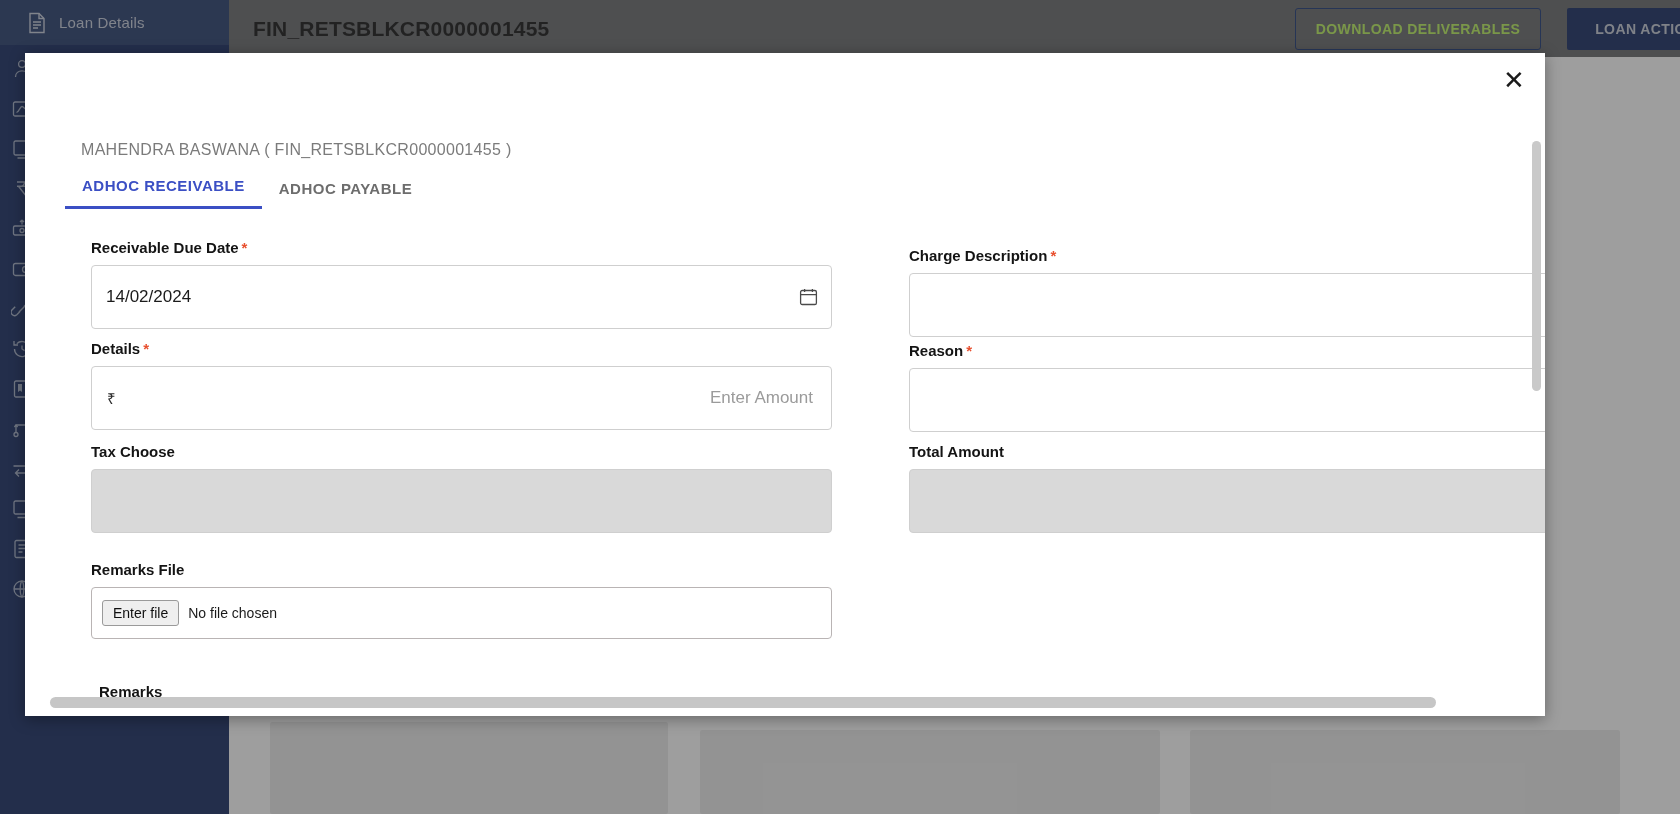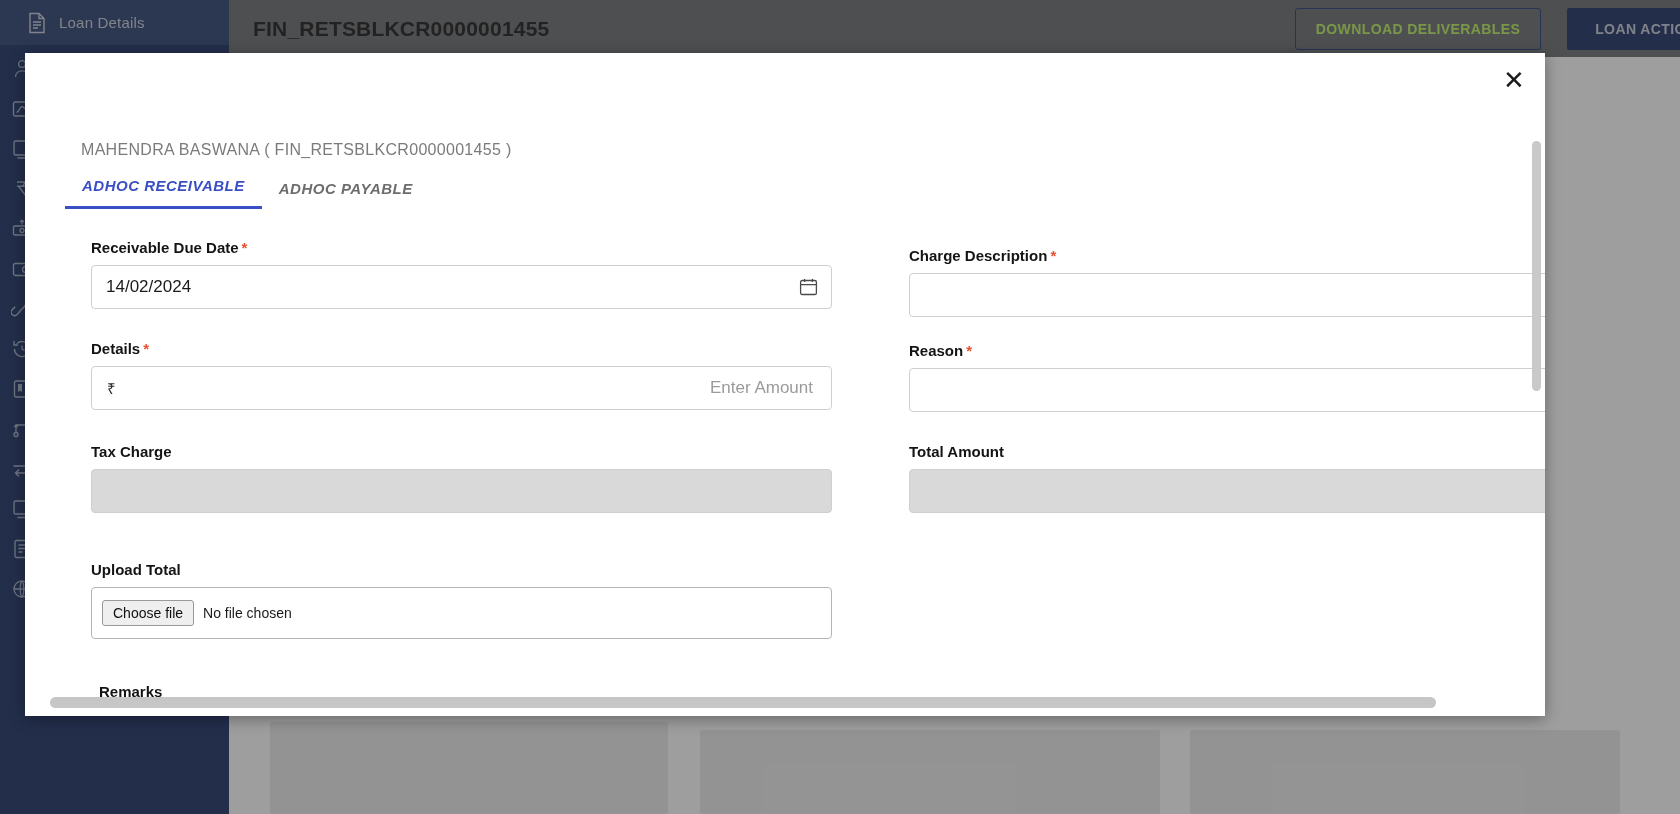--- a/index.html
+++ b/index.html
@@ -183,21 +183,20 @@
   .tab {
     font-size: 15px;
     font-weight: 700;
     letter-spacing: .5px;
     color: #6d6d6d;
     padding: 6px 17px 12px 17px;
     cursor: pointer;
     background: none;
     border: none;
     white-space: nowrap;
-    font-style: italic;
   }
   .tab.active {
     color: #3b4fc4;
     border-bottom: 3px solid #3b4fc4;
   }
 
   
   #form-scroll {
     position: absolute;
     left: 0;
@@ -222,21 +221,21 @@
     white-space: nowrap;
   }
   .req {
     color: #e8502f;
     font-size: 15px;
     margin-left: 3px;
   }
   .input-box {
     box-sizing: border-box;
     width: 741px;
-    height: 44px;
+    height: 64px;
     border: 1px solid #cfcfcf;
     border-radius: 4px;
     background: #ffffff;
     font-size: 17px;
     color: #1b1b1b;
     padding: 0 14px;
     font-family: "Liberation Sans", sans-serif;
     outline: none;
   }
   .input-box.disabled {
@@ -497,33 +496,33 @@
         </div>
 
         <div class="field" style="left:884px; top:121px;">
           <div class="field-label">
             <span>Reason</span><span class="req">*</span>
           </div>
           <input class="input-box" type="text" value="" style="">
         </div>
 
         <div class="field" style="left:66px; top:222px;">
-          <div class="field-label">Tax Charge</div>
+          <div class="field-label">Tax Choose</div>
           <input class="input-box disabled" type="text" disabled="" value="" style="">
         </div>
 
         <div class="field" style="left:884px; top:222px;">
           <div class="field-label">Total Amount</div>
           <input class="input-box disabled" type="text" disabled="" value="" style="">
         </div>
 
         <div class="field" style="left:66px; top:340px;">
-          <div class="field-label">Upload Total</div>
+          <div class="field-label">Remarks File</div>
           <div class="file-box">
-            <button class="choose-file-btn">Choose file</button>
+            <button class="choose-file-btn">Enter file</button>
             <span class="file-status">No file chosen</span>
           </div>
         </div>
 
         <div class="field" style="left:58px; top:462px;margin-left:16px;">
           <div class="field-label">Remarks</div>
 
         </div>
 
       </div>

